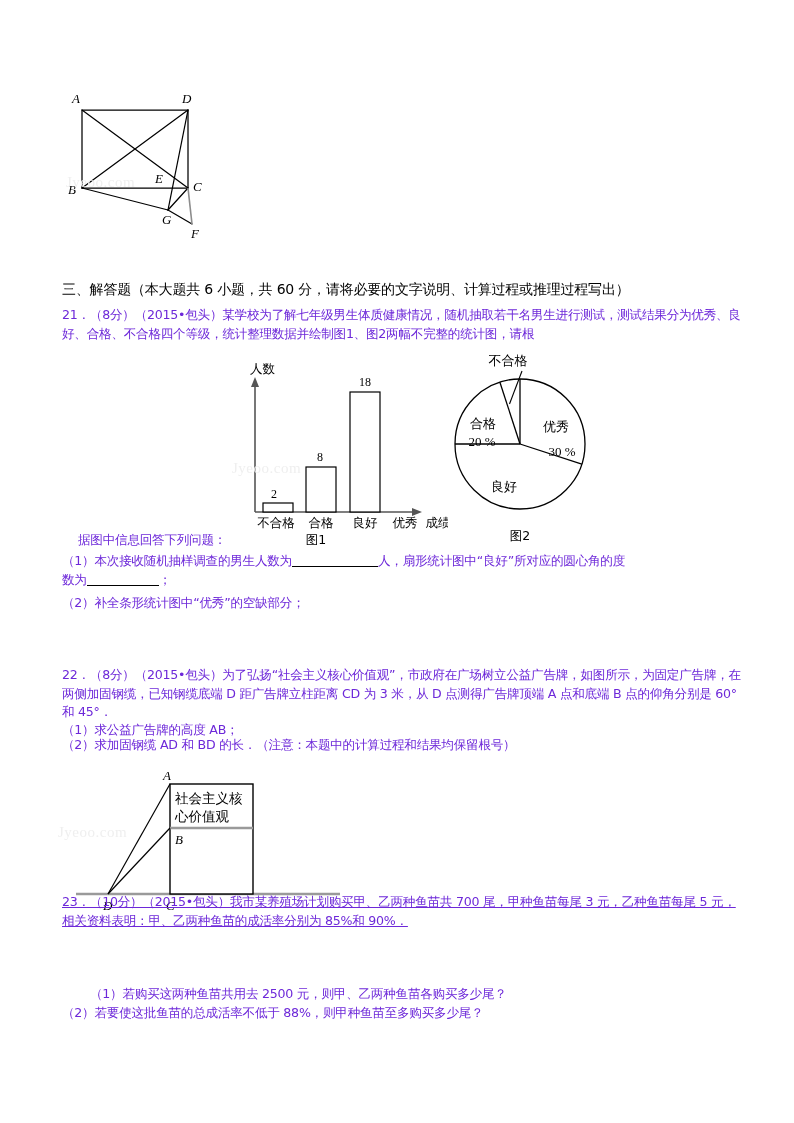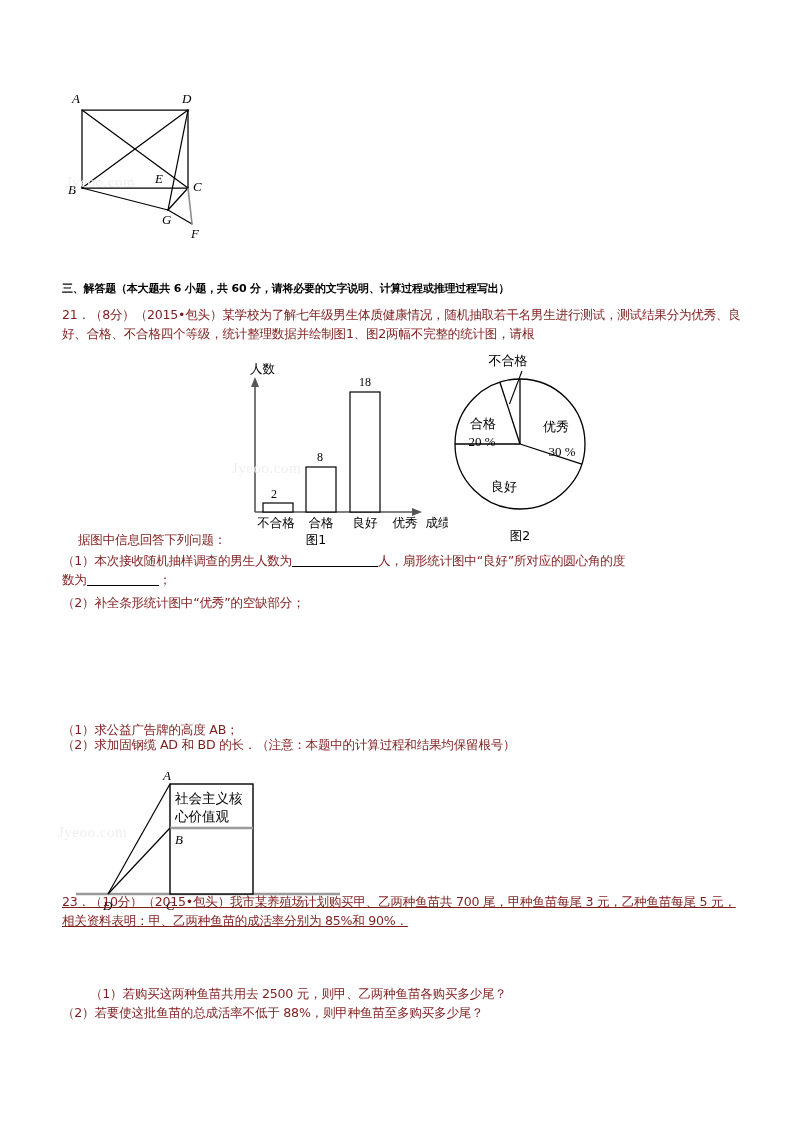--- a/index.html
+++ b/index.html
@@ -30,33 +30,33 @@
     height: 160px;
   }
 
   
   .section-heading {
     position: absolute;
     left: 62px;
     top: 281px;
     width: 700px;
     font-family: "DejaVu Sans", "Liberation Sans", sans-serif;
-    font-weight: bold;
-    font-size: 11px;
+    font-weight: normal;
+    font-size: 14px;
     letter-spacing: -0.2px;
     white-space: nowrap;
   }
 
   
   .para {
     position: absolute;
     font-family: "DejaVu Sans", "Liberation Sans", sans-serif;
     font-size: 12.6px;
     line-height: 18.5px;
-    color: #7f1d1d;
+    color: #6d28d9;
     letter-spacing: -0.25px;
   }
   .p-indent { text-indent: 0; }
 
   
   #q21-stem { left: 62px; top: 306px; width: 680px; }
   #q21-lead { left: 78px; top: 531px; width: 680px; font-family: Liberation Serif, serif; }
   #q21-s1   { left: 62px; top: 552px; width: 684px; }
   #q21-s2   { left: 62px; top: 594px; width: 684px; }
   #q21-s3   { left: 62px; top: 613px; width: 684px; }
@@ -226,20 +226,21 @@
 
   <div class="para" id="q21-lead">据图中信息回答下列问题：</div>
 
   <div class="para" id="q21-s1">
     <span>（1）本次接收随机抽样调查的男生人数为</span><span class="blank-line blank-w1"></span><span>人，扇形统计图中“良好”所对应的圆心角的度</span><br>
     <span>数为</span><span class="blank-line blank-w2"></span><span>；</span>
   </div>
 
   <div class="para" id="q21-s2">（2）补全条形统计图中“优秀”的空缺部分；</div>
 
+  <div class="para p-indent" id="q22-stem">22．（8分）（2015•包头）为了弘扬“社会主义核心价值观”，市政府在广场树立公益广告牌，如图所示，为固定广告牌，在两侧加固钢缆，已知钢缆底端 D 距广告牌立柱距离 CD 为 3 米，从 D 点测得广告牌顶端 A 点和底端 B 点的仰角分别是 60°和 45°．</div>
   <div class="para" id="q22-s1">（1）求公益广告牌的高度 AB；</div>
   <div class="para" id="q22-s2">（2）求加固钢缆 AD 和 BD 的长．（注意：本题中的计算过程和结果均保留根号）</div>
 
   <div class="fig-billboard">
     <svg class="chart-svg" width="300" height="150" viewBox="0 0 300 150">
 
       <line x1="18" y1="128" x2="282" y2="128" stroke="#9a9a9a" stroke-width="2.4"></line>
 
       <rect x="112" y="18" width="83" height="110" fill="#fff" stroke="#000" stroke-width="1.4"></rect>
 

